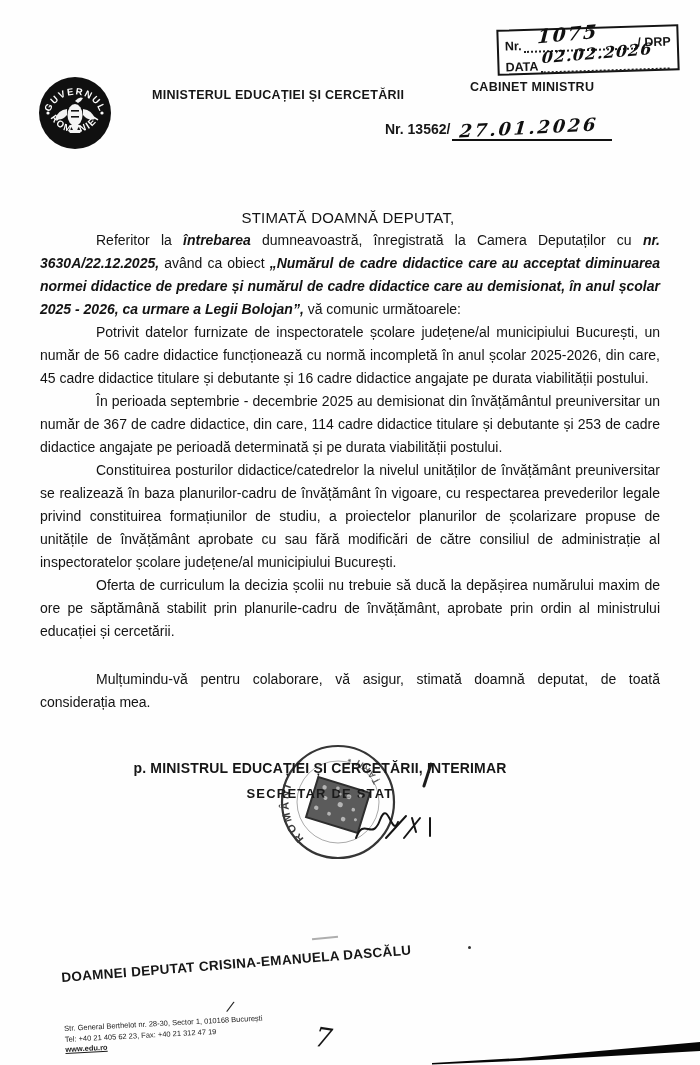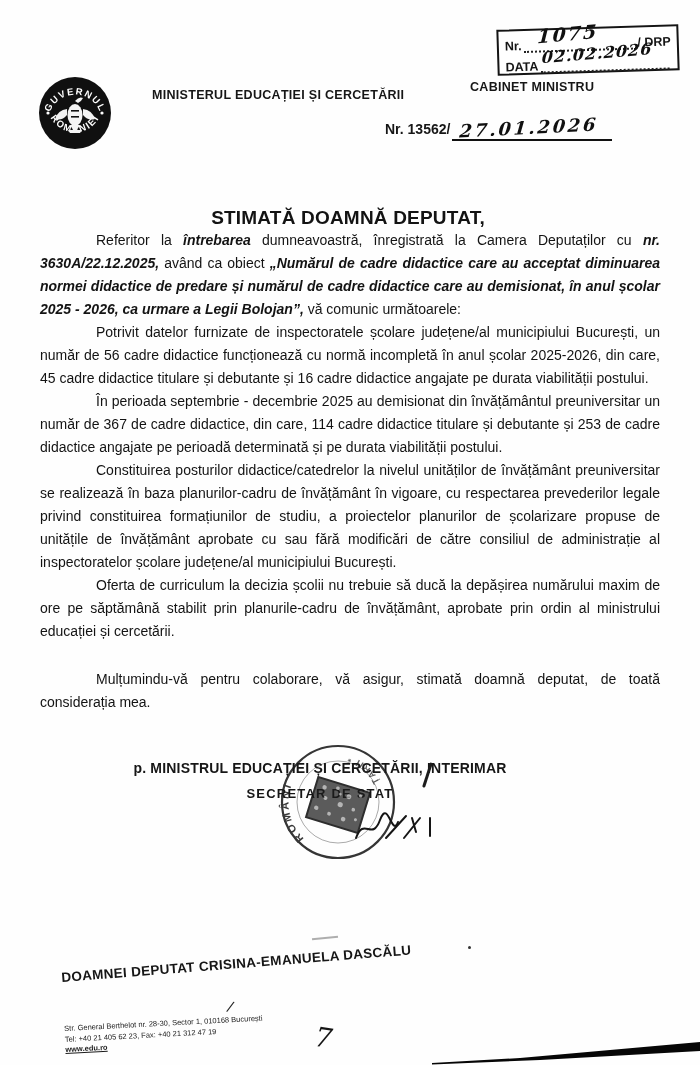--- a/index.html
+++ b/index.html
@@ -21,21 +21,21 @@
   .logo{position:absolute;left:38px;top:76px;width:74px;height:74px;}
   .ministry{position:absolute;left:120px;top:88px;font-size:12.5px;font-weight:bold;letter-spacing:.3px;margin-left:32px;}
   .cabinet{position:absolute;left:470px;top:80px;font-size:12.5px;font-weight:bold;letter-spacing:.3px;}
   .regline{position:absolute;left:385px;top:117px;font-size:14px;font-weight:bold;white-space:nowrap;}
   .reg-date-wrap{display:inline-block;border-bottom:2px solid #111;padding:0 14px 1px 8px;margin-left:2px;}
   .reg-date{font-size:18px;letter-spacing:2.5px;}
 
   
   .letter-body{position:absolute;left:40px;top:206px;width:620px;
      font-size:14px;line-height:23px;text-align:justify;color:#131313;}
-  .salutation{text-align:center;font-weight:bold;font-size:19px;letter-spacing:.2px;
+  .salutation{text-align:center;font-weight:normal;font-size:15px;letter-spacing:.2px;
      padding-right:60px;margin:0 0 10px 0;text-indent:0;}
   .letter-body p{margin:0;text-indent:56px;}
   .letter-body p.sp{margin-top:25px;}
   .bit{font-style:italic;font-weight:bold;}
 
   
   .sig-wrap{position:absolute;left:40px;top:760px;width:560px;text-align:center;}
   .sig-title{font-size:14px;font-weight:bold;letter-spacing:.2px;}
   .sig-name{margin-top:17px;font-size:14px;font-weight:bold;letter-spacing:1px;}
   .sig-role{margin-top:10px;font-size:13px;font-weight:bold;letter-spacing:1.2px;}

